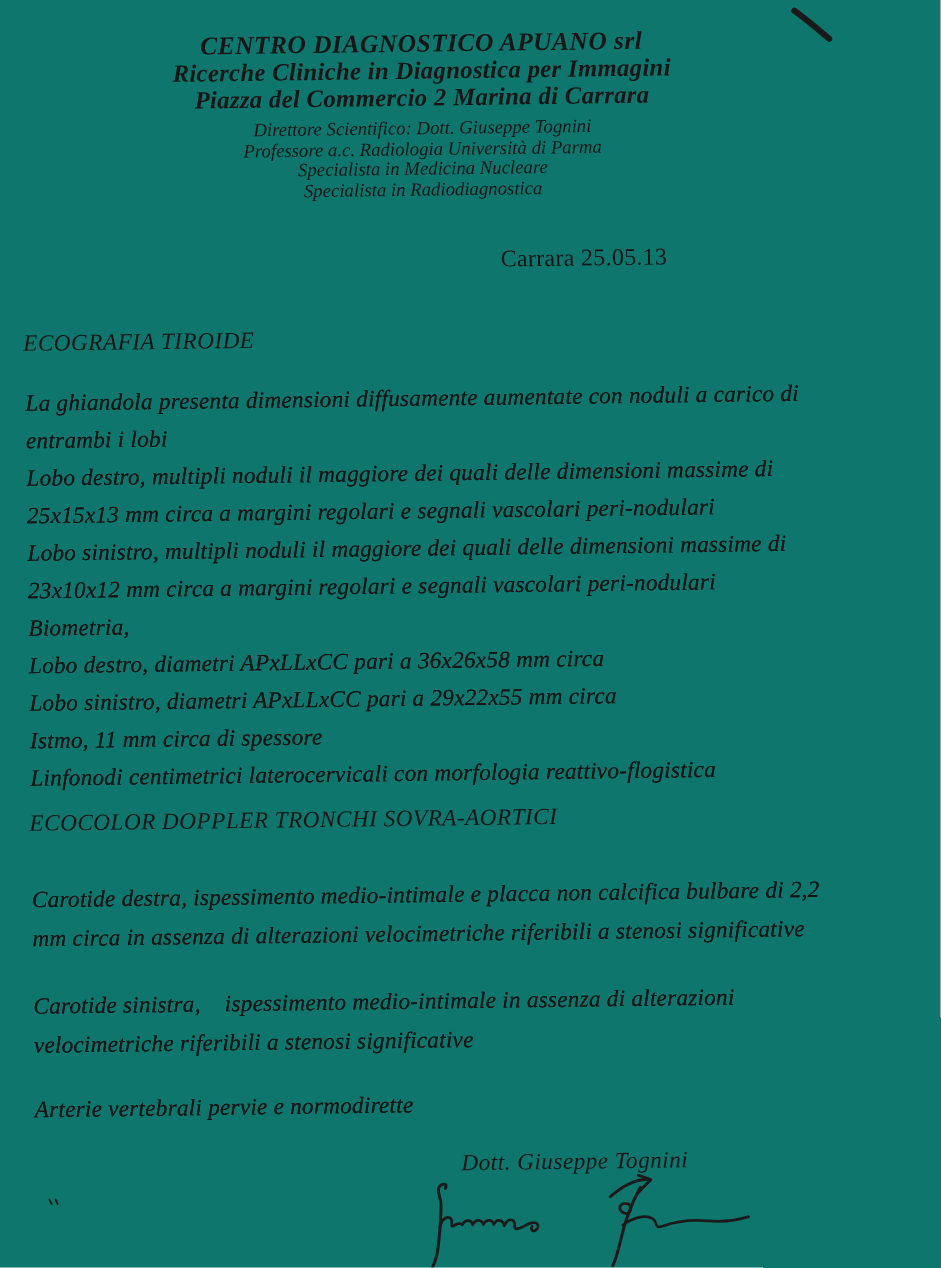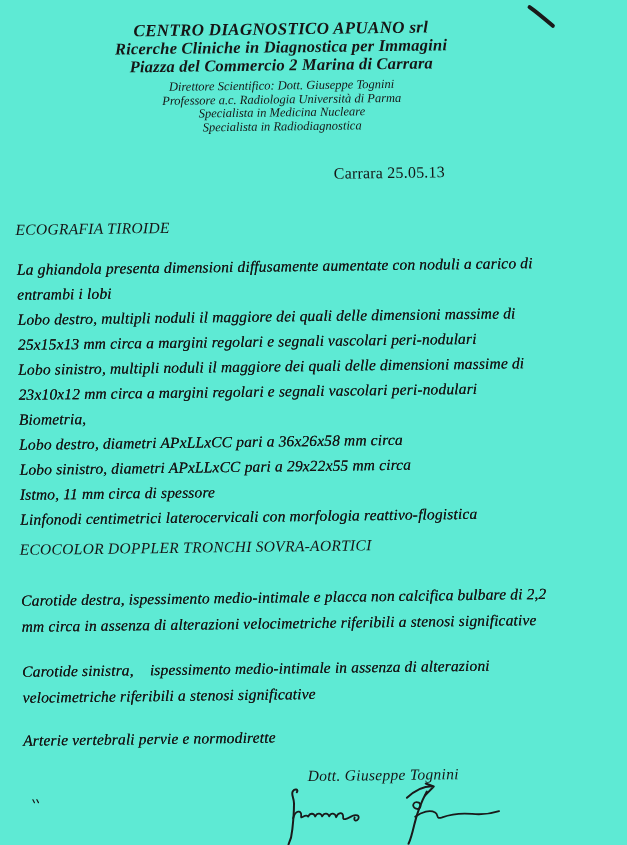--- a/index.html
+++ b/index.html
@@ -1,21 +1,21 @@
 <!DOCTYPE html>
 <html><head>
 <meta charset="utf-8">
 <style>
   html, body { margin: 0; padding: 0; background: #e8e8e8; }
   .page {
     position: relative;
     width: 627px;
     height: 845px;
     margin: 0 auto;
-    background: #5eead4;
+    background: #0f766e;
     overflow: hidden;
     font-family: "Liberation Serif", "DejaVu Serif", serif;
     color: #161616;
   }
   .sheet {
     position: absolute;
     inset: 0;
     transform: rotate(-0.75deg);
     transform-origin: 50% 50%;
   }

